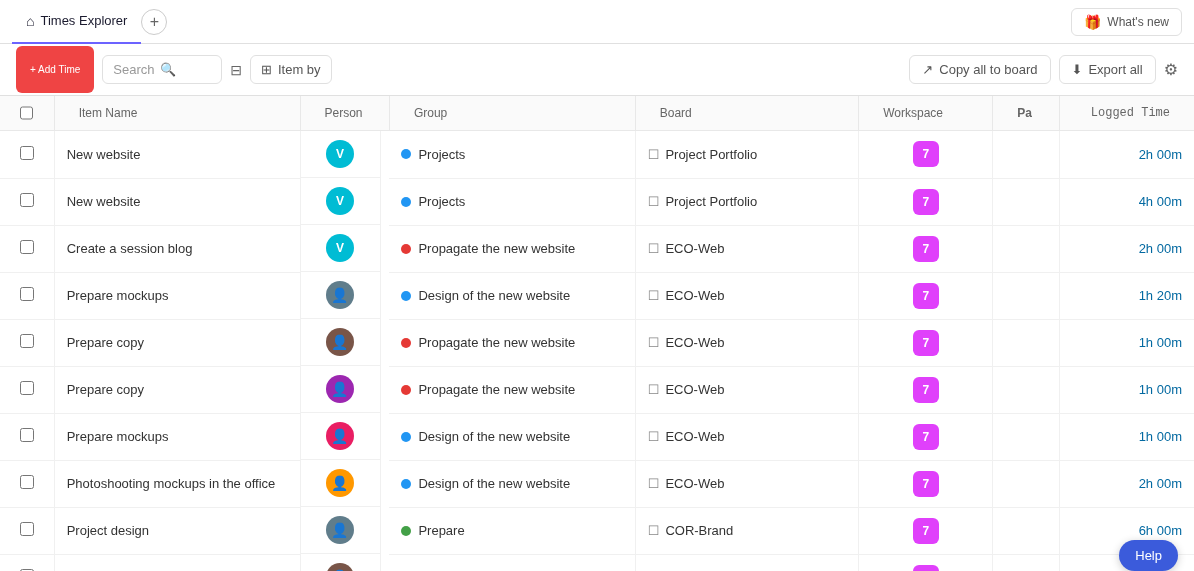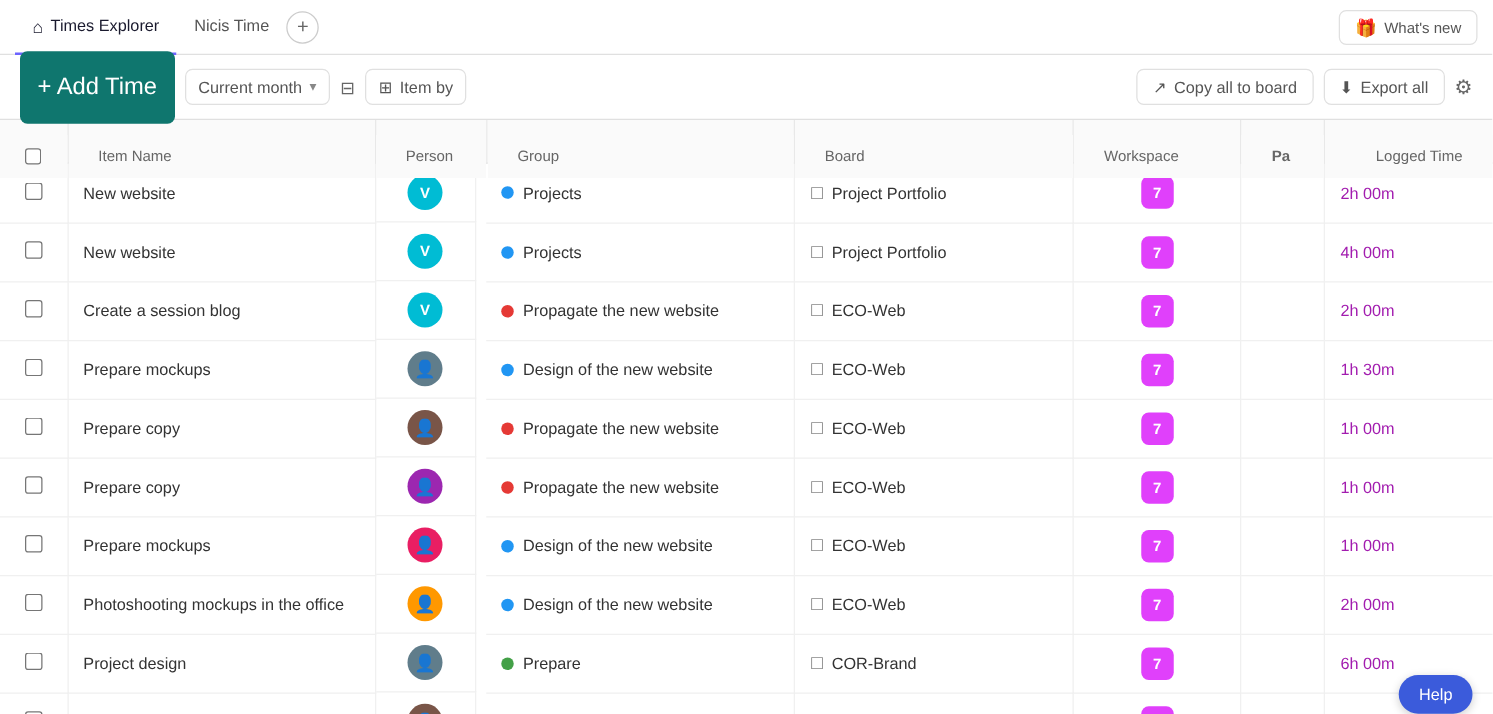--- a/index.html
+++ b/index.html
@@ -26,23 +26,23 @@
       border-radius: 6px; padding: 5px 12px; font-size: 12px; cursor: pointer; color: #555;
     }
     .gift-icon { font-size: 14px; }
 
     
     .toolbar {
       display: flex; align-items: center; gap: 8px; padding: 8px 16px;
       border-bottom: 1px solid #e0e0e0; background: #fff; height: 52px;
     }
     .add-time-btn {
-      display: flex; align-items: center; gap: 6px; background: #0f766e;
+      display: flex; align-items: center; gap: 6px; background: #ef4444;
       color: #fff; border: none; border-radius: 6px; padding: 18px 14px;
-      font-size: 19px; font-weight: 500; cursor: pointer;
+      font-size: 10px; font-weight: 500; cursor: pointer;
     }
     .search-box {
       display: flex; align-items: center; gap: 6px; border: 1px solid #e0e0e0;
       border-radius: 6px; padding: 6px 10px; min-width: 120px; color: #999; font-size: 13px;
     }
     .filter-btn {
       display: flex; align-items: center; gap: 6px; border: 1px solid #e0e0e0;
       border-radius: 6px; padding: 6px 10px; font-size: 13px; color: #555; cursor: pointer;
       background: #fff;
     }
@@ -71,23 +71,23 @@
     }
     .settings-icon { font-size: 16px; color: #666; cursor: pointer; }
 
     
     .table-wrap { overflow-y: auto; height: calc(571px - 44px - 52px); }
     table { width: 100%; border-collapse: collapse; table-layout: fixed; }
     thead tr { background: #fafafa; }
     th {
       padding: 10px 24px; text-align: left; font-size: 12px; font-weight: 500;
       color: #666; border-bottom: 1px solid #e8e8e8; border-right: 1px solid #e8e8e8;
-      position: sticky; top: 12px; background: #fafafa; z-index: 1;
-    }
-    th:last-child { border-right: none; }
+      position: sticky; top: 0; background: #fafafa; z-index: 1;
+    }
+    th:last-child { border-right: none; font-family: Liberation Mono, monospace; }
     td {
       padding: 9px 12px; border-bottom: 1px solid #f0f0f0; border-right: 1px solid #f0f0f0;
       font-size: 13px; color: #333; vertical-align: middle;
     }
     td:last-child { border-right: none; }
 
     .col-check { width: 44px; }
     .col-item { width: 220px; }
     .col-person { width: 80px; }
     .col-group { width: 220px; }
@@ -120,58 +120,56 @@
     .board-icon { font-size: 13px; color: #888; }
 
     
     .ws-badge {
       display: inline-flex; align-items: center; justify-content: center;
       background: #e040fb; color: #fff; border-radius: 6px;
       width: 26px; height: 26px; font-size: 12px; font-weight: 700;
     }
 
     
-    .logged-time { text-align: left; font-weight: 500; color: #a21caf; }
+    .logged-time { text-align: right; font-weight: 500; color: #0369a1; }
 
     
     .person-cell { display: flex; align-items: center; justify-content: center; }
 
     
     .help-btn {
       position: fixed; bottom: 0; right: 16px;
       background: #3b5bdb; color: #fff; border-radius: 20px;
       padding: 8px 16px; font-size: 13px; font-weight: 500; cursor: pointer;
       box-shadow: 0 2px 8px rgba(0,0,0,0.2);
     }
   </style>
 </head>
 <body>
 
 <div class="top-nav">
   <div class="nav-tab active">
     <span class="nav-tab-icon">⌂</span>
     <span>Times Explorer</span>
-  </div>
-  <div class="nav-tab">
-    <span>Nicis Time</span>
   </div>
   <div class="nav-plus">+</div>
   <div class="nav-spacer"></div>
   <div class="whats-new-btn">
     <span class="gift-icon">🎁</span>
     <span>What's new</span>
   </div>
 </div>
 
 <div class="toolbar">
   <button class="add-time-btn">
     <span>+ Add Time</span>
   </button>
-  <div class="filter-btn has-arrow">
-    <span>Current month</span>
+  <div class="search-box">
+    <span>Search</span>
+    <span>🔍</span>
   </div>
   <span class="icon-funnel">⊟</span>
   <div class="group-by-btn">
     <span>⊞</span>
     <span>Item by</span>
   </div>
   <div class="toolbar-right">
     <div class="copy-board-btn">
       <span>↗</span>
       <span>Copy all to board</span>
@@ -296,21 +294,21 @@
             </div>
           </td>
           <td class="col-board">
             <div class="board-cell">
               <span class="board-icon">☐</span>
               <span>ECO-Web</span>
             </div>
           </td>
           <td class="col-workspace" style="text-align: center;"><span class="ws-badge">7</span></td>
           <td class="col-pa"></td>
-          <td class="col-logged logged-time">1h 30m</td>
+          <td class="col-logged logged-time">1h 20m</td>
         </tr>
         <tr>
           <td class="col-check" style="text-align: center;"><input type="checkbox" style=""></td>
           <td class="col-item">Prepare copy</td>
           <td class="col-person person-cell">
             <div class="avatar-img" style="background: rgb(121, 85, 72); color: rgb(255, 255, 255); font-size: 14px;">👤</div>
           </td>
           <td class="col-group">
             <div class="group-cell">
               <span class="dot" style="background: rgb(229, 57, 53);"></span>

